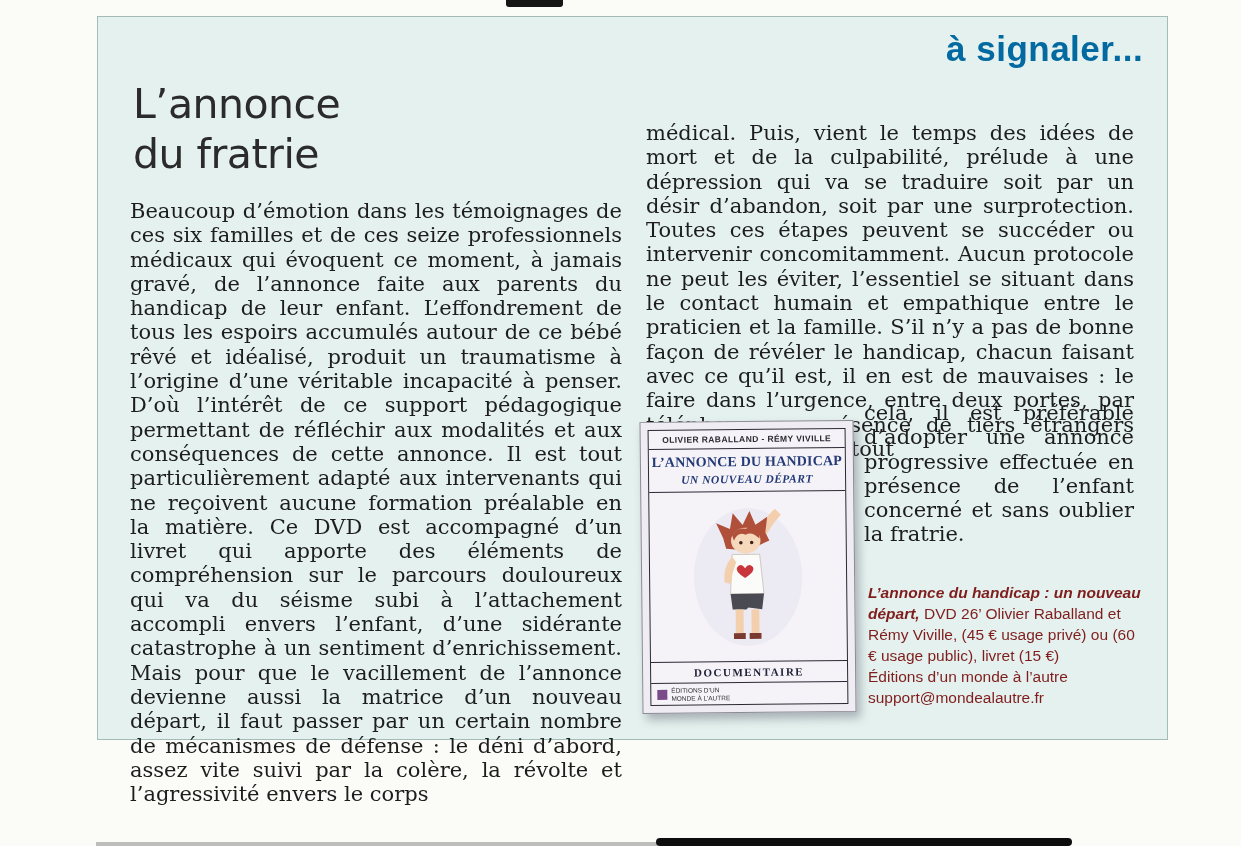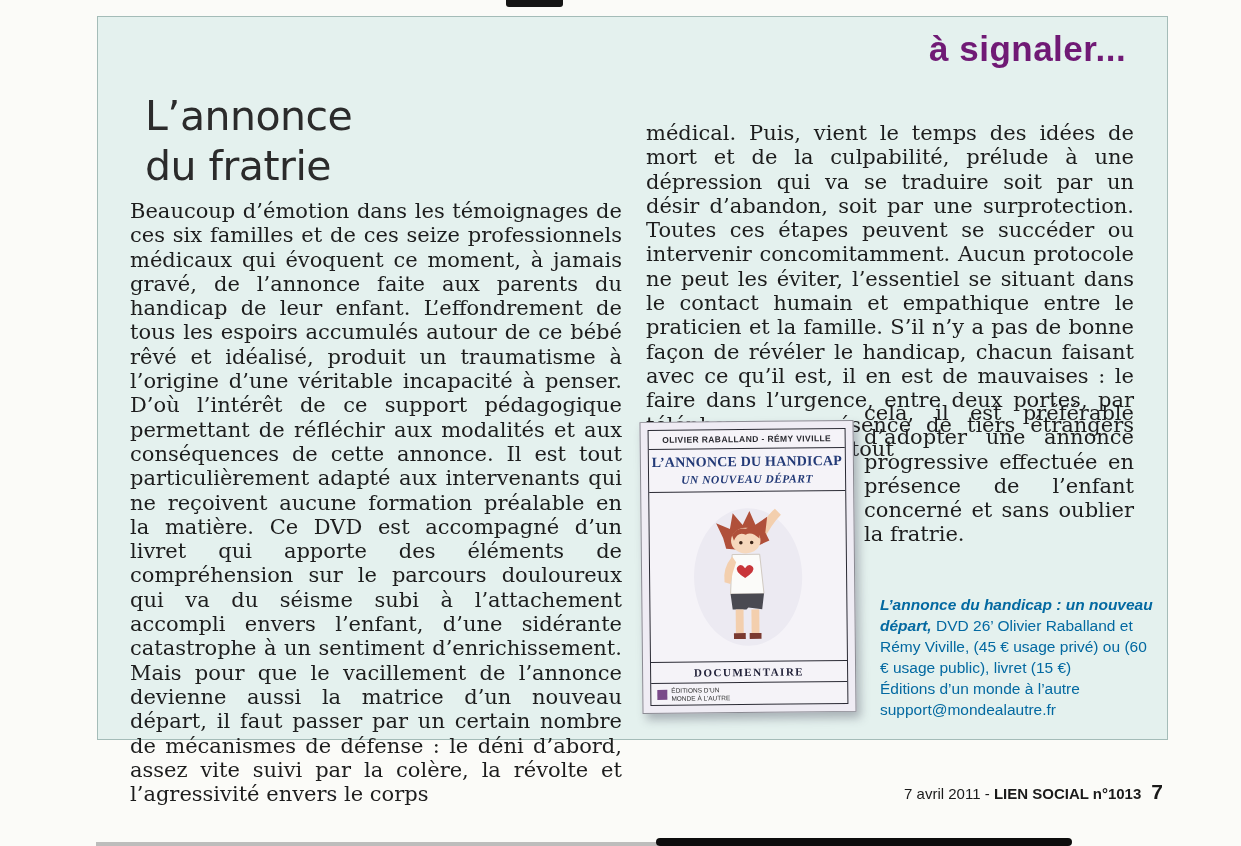--- a/index.html
+++ b/index.html
@@ -6,26 +6,26 @@
   html,body { margin:0; padding:0; background:#ffffff; }
   .page {
     position:relative; width:1241px; height:846px;
     background:#fbfbf8; overflow:hidden;
   }
   .panel {
     position:absolute; left:97px; top:16px; width:1071px; height:724px;
     background:#e4f1ee; border:1px solid #a4bcb8;
   }
   .section-label {
-    position:absolute; left:831px; top:12px;
+    position:absolute; left:848px; top:12px;
     font-family:"Liberation Sans", sans-serif; font-weight:bold;
-    font-size:35px; color:#701a75; letter-spacing:0.5px;
+    font-size:35px; color:#0369a1; letter-spacing:0.5px;
   }
   .title {
-    position:absolute; left:35px; top:62px; margin:12px;
+    position:absolute; left:35px; top:62px; margin:0;
     font-family:"DejaVu Sans", sans-serif; font-weight:normal;
     font-size:41px; line-height:50px; color:#2b2b2b; letter-spacing:-0.5px;
   }
   .body-text {
     font-family:"DejaVu Serif", serif; font-size:21px; line-height:24.3px;
     color:#1d1d1d; text-align:justify; margin:0;
   }
   .col-left  { position:absolute; left:32px;  top:182px; width:492px; }
   .col-right { position:absolute; left:548px; top:104px; width:488px; }
   .col-right-narrow { position:absolute; left:766px; top:384px; width:270px; }
@@ -62,23 +62,23 @@
     letter-spacing:1.5px; color:#23233a;
   }
   .dvd-publisher {
     padding:3px 6px; font-family:"Liberation Sans", sans-serif; font-size:6.5px;
     line-height:7.5px; color:#333; display:flex; align-items:center; gap:4px;
   }
   .dvd-logo { width:10px; height:10px; background:#7a4a8a; flex:none; }
   .dvd-publisher-text { width:70px; }
 
   .caption {
-    position:absolute; left:766px; top:561px; width:278px; margin:16px;
+    position:absolute; left:766px; top:561px; width:278px; margin:4px;
     font-family:"Liberation Sans", sans-serif; font-size:15.5px;
-    line-height:21px; color:#0369a1;
+    line-height:21px; color:#7f1d1d;
   }
   .cap-bold { font-weight:bold; font-style:italic; }
 
   .footer {
     position:absolute; top:780px; right:78px;
     font-family:"Liberation Sans", sans-serif; font-size:15px; color:#1a1a1a;
     white-space:nowrap;
   }
   .footer-journal { font-weight:bold; }
   .footer-page { font-weight:bold; font-size:21px; margin-left:10px; }
@@ -136,19 +136,18 @@
           <span class="dvd-logo"></span>
           <span class="dvd-publisher-text">ÉDITIONS D’UN MONDE À L’AUTRE</span>
         </div>
       </div>
     </div>
 
     <p class="caption"><span class="cap-bold">L’annonce du handicap : un nouveau départ,</span><span> DVD 26’ Olivier Raballand et Rémy Viville, (45 € usage privé) ou (60 € usage public), livret (15 €)</span><br><span>Éditions d’un monde à l’autre</span><br><span>support@mondealautre.fr</span></p>
 
   </div>
 
-  <div class="footer"><span>7 avril 2011</span><span> - </span><span class="footer-journal">LIEN SOCIAL n°1013</span><span class="footer-page">7</span></div>
 
   <div class="artifact artifact-top"></div>
   <div class="artifact artifact-bottom-gray"></div>
   <div class="artifact artifact-bottom-dark"></div>
 
 </div>
 
 </body></html>

